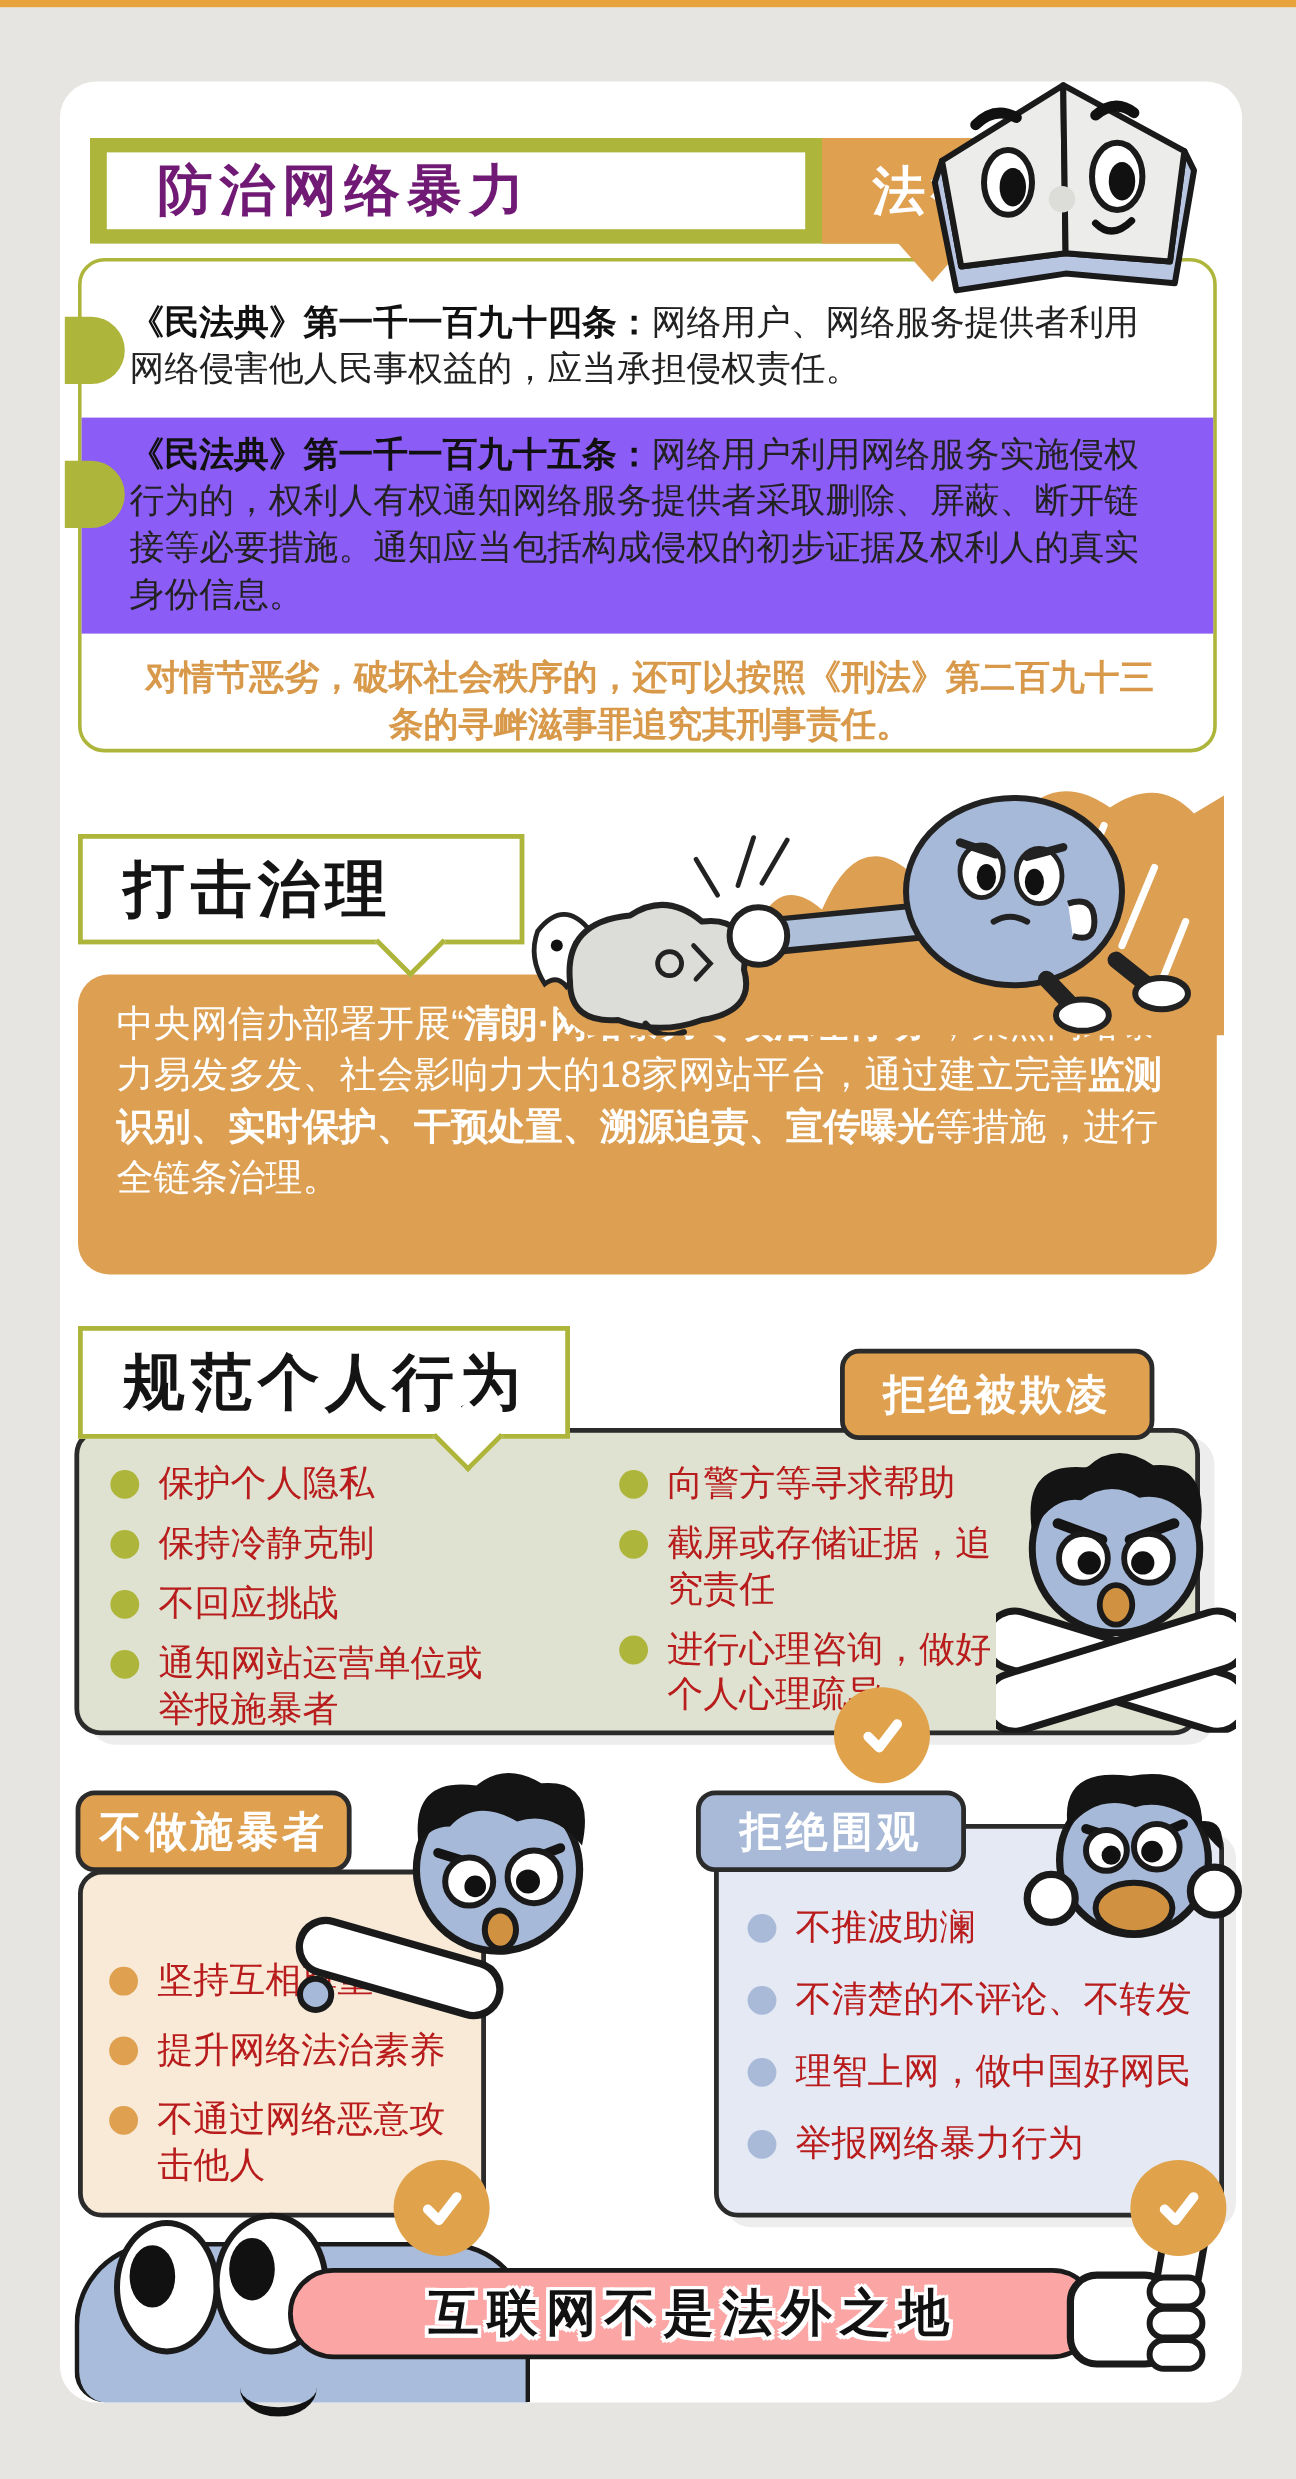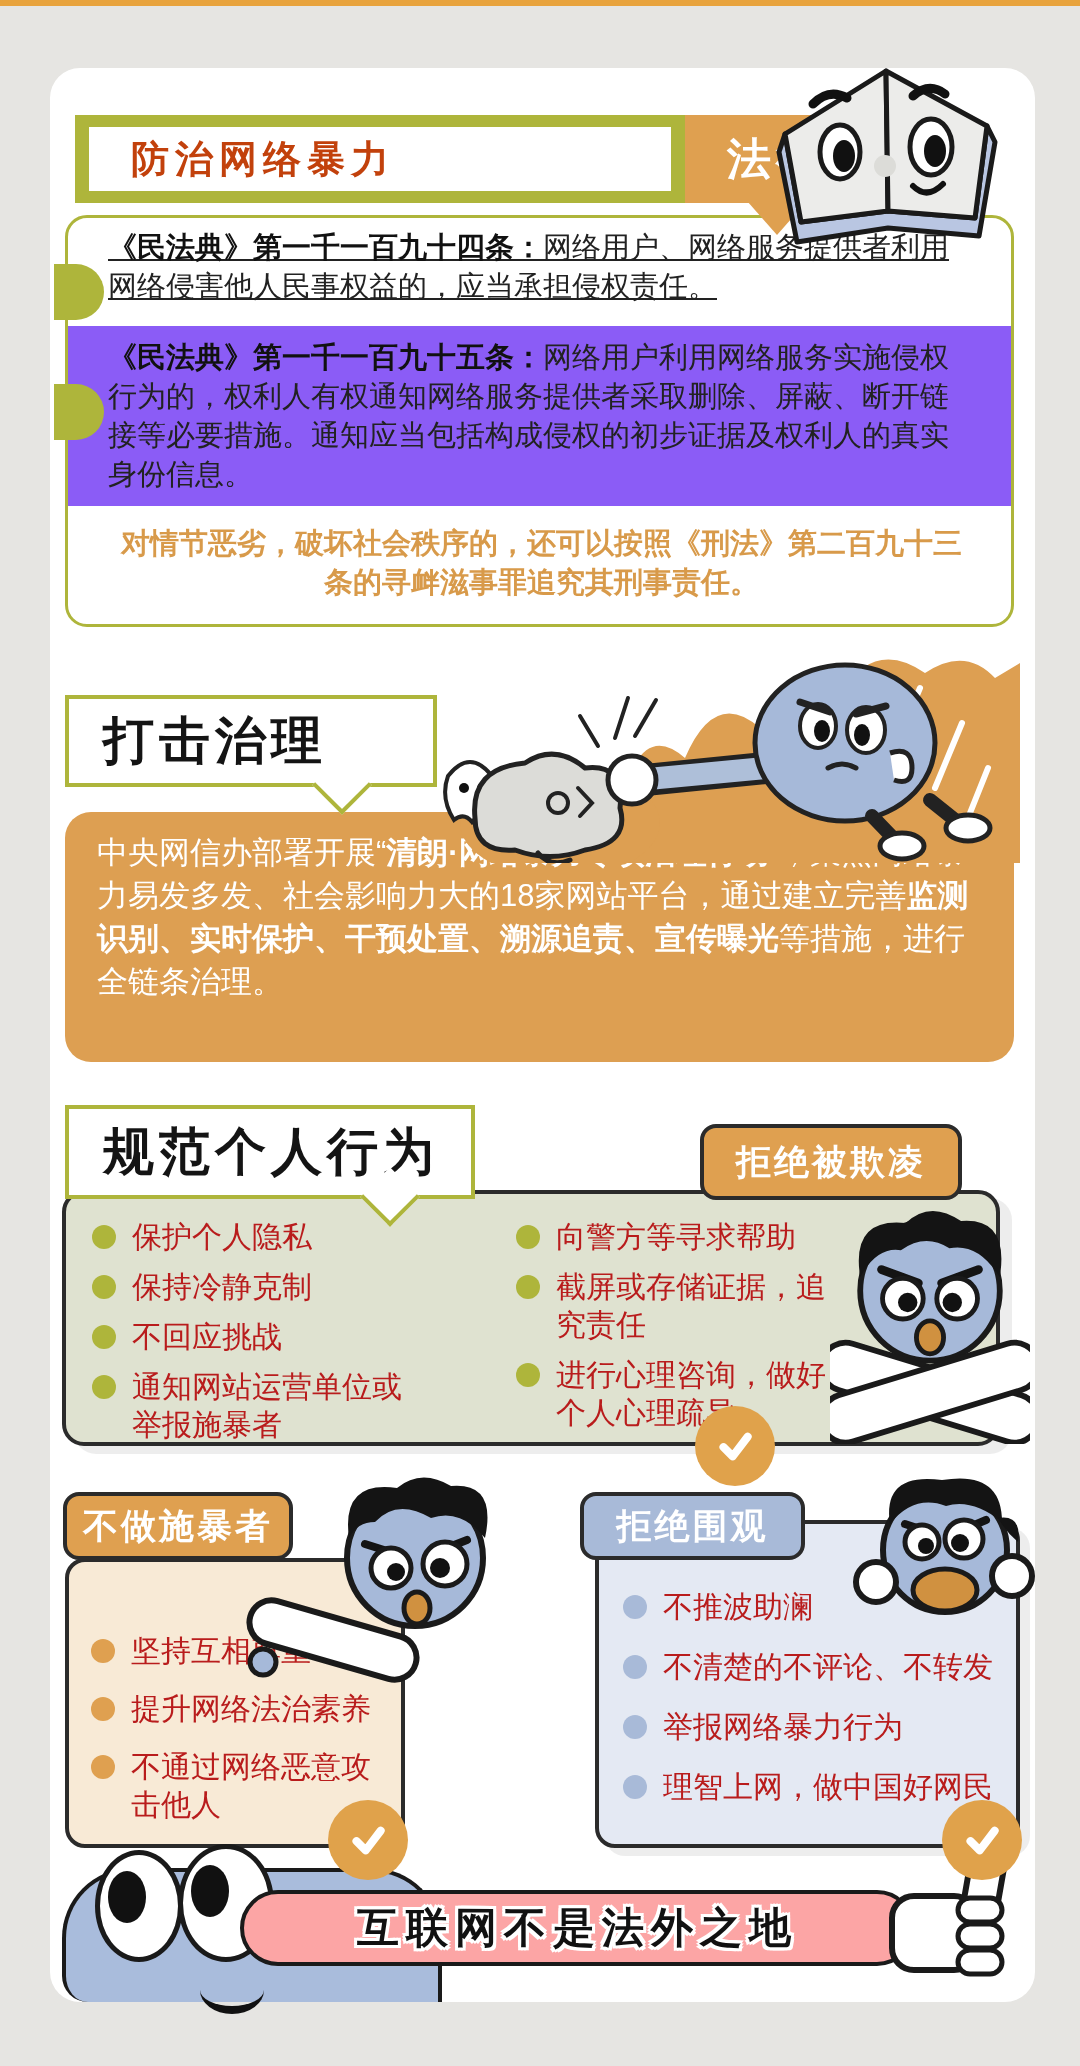--- a/index.html
+++ b/index.html
@@ -5,36 +5,36 @@
   html,body{margin:0;padding:0;}
   .page{position:relative;width:1080px;height:2066px;background:#e6e5e2;overflow:hidden;
         font-family:"Liberation Sans",sans-serif;}
   .top-strip{position:absolute;left:0;top:0;width:100%;height:6px;background:#e8a33d;}
   .card{position:absolute;left:50px;top:68px;width:985px;height:1934px;background:#ffffff;border-radius:30px;}
 
   
   .header-band{position:absolute;left:25px;top:47px;width:890px;height:88px;background:#aeb53b;}
   .header-title-box{position:absolute;left:14px;top:12px;width:582px;height:64px;background:#fff;
         display:flex;align-items:center;padding-left:42px;box-sizing:border-box;}
-  .header-title-box span{font-size:38px;font-weight:bold;color:#c2410c;letter-spacing:6px;}
+  .header-title-box span{font-size:46px;font-weight:bold;color:#701a75;letter-spacing:6px;}
   .header-badge{position:absolute;right:0;top:0;width:280px;height:88px;background:#dfa050;
         display:flex;align-items:center;justify-content:center;}
   .header-badge span{font-size:44px;font-weight:bold;color:#fff;letter-spacing:5px;}
   .header-tail{position:absolute;left:697px;top:133px;width:0;height:0;z-index:4;
         border-left:30px solid transparent;border-right:30px solid transparent;border-top:34px solid #dfa050;}
   .book-art{position:absolute;left:705px;top:-14px;width:265px;height:200px;z-index:5;}
 
   
   .legal-box{position:absolute;left:15px;top:147px;width:949px;height:412px;background:#fff;
         border:3px solid #aeb53b;border-radius:22px;box-sizing:border-box;}
   .tab{position:absolute;left:-14px;width:50px;height:56px;background:#aeb53b;border-radius:0 28px 28px 0;}
   .tab1{top:46px;} .tab2{top:166px;}
   .legal-p{font-size:29px;line-height:39px;color:#222;margin:0;}
   .legal-p b{color:#111;}
-  .legal-p1{margin:10px 36px 0 40px;text-decoration:underline;}
+  .legal-p1{margin:32px 36px 0 40px;}
   .legal-p2{margin-top:20px;padding:12px 36px 12px 40px;background:#8b5cf6;}
   .legal-p3{margin:18px 36px 0 40px;color:#d89a4a;font-weight:bold;text-align:center;}
 
   
   .sec-title{position:absolute;background:#fff;border:4px solid #aeb53b;box-sizing:border-box;
         display:flex;align-items:center;padding-left:34px;z-index:3;}
   .sec-title span{font-size:51px;font-weight:bold;color:#141414;letter-spacing:5px;}
   .bubble-tail{position:absolute;bottom:-23px;left:300px;width:38px;height:38px;background:#fff;
         border-right:4px solid #aeb53b;border-bottom:4px solid #aeb53b;transform:rotate(45deg);}
   .crackdown-title{left:15px;top:627px;width:372px;height:92px;}
@@ -307,25 +307,25 @@
         <div class="li">
             <span class="dot dot-blue"></span>
             <span class="txt">不推波助澜</span>
           </div>
         <div class="li">
             <span class="dot dot-blue"></span>
             <span class="txt">不清楚的不评论、不转发</span>
           </div>
         <div class="li">
             <span class="dot dot-blue"></span>
+            <span class="txt">理智上网，做中国好网民</span>
+          </div>
+        <div class="li">
+            <span class="dot dot-blue"></span>
             <span class="txt">举报网络暴力行为</span>
-          </div>
-        <div class="li">
-            <span class="dot dot-blue"></span>
-            <span class="txt">理智上网，做中国好网民</span>
           </div>
       </div>
     </div>
 
     <svg class="shocked-art" viewBox="0 0 185 175">
       <circle cx="95" cy="88" r="62" fill="#a6b9d9" stroke="#1a1a1a" stroke-width="6"></circle>
       <path d="M40,62 Q32,10 92,18 Q152,8 152,60 Q122,36 96,44 Q64,32 40,62 Z" fill="#141414"></path>
       <path d="M148,56 Q172,52 168,80 Q156,70 148,56 Z" fill="#141414"></path>
       <line x1="55" y1="62" x2="85" y2="72" stroke="#141414" stroke-width="8" stroke-linecap="round"></line>
       <line x1="136" y1="58" x2="108" y2="70" stroke="#141414" stroke-width="8" stroke-linecap="round"></line>

